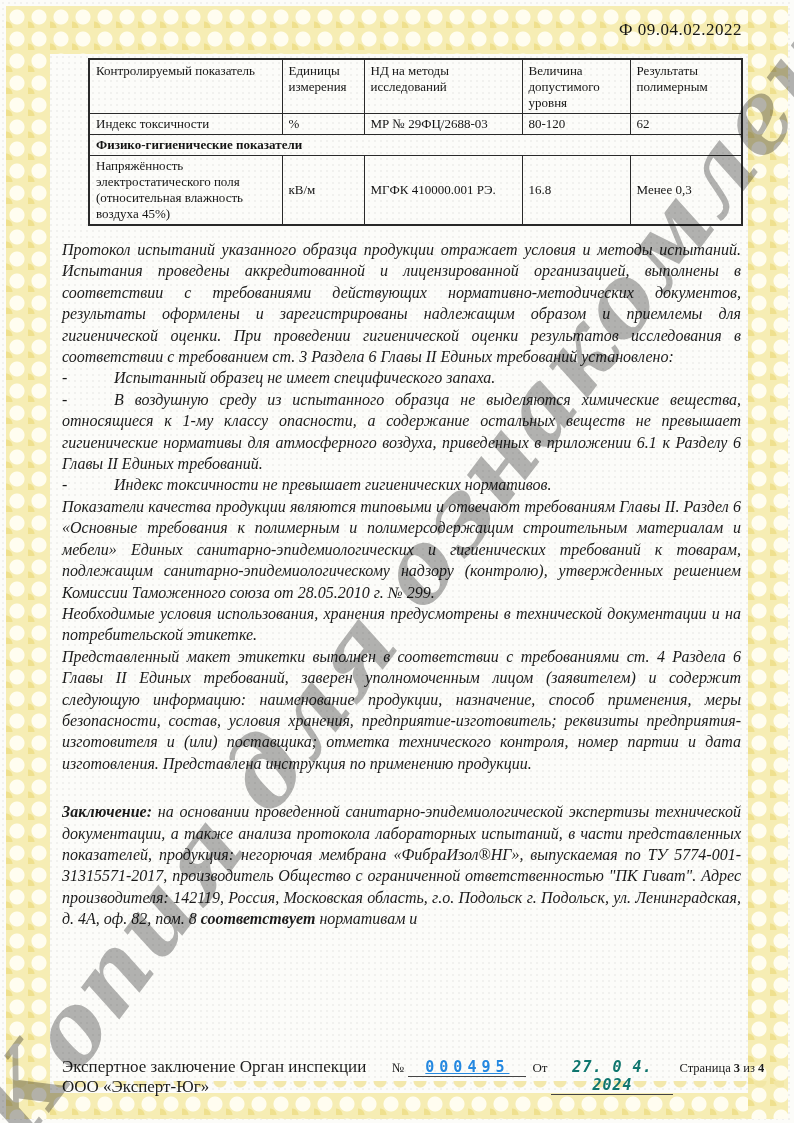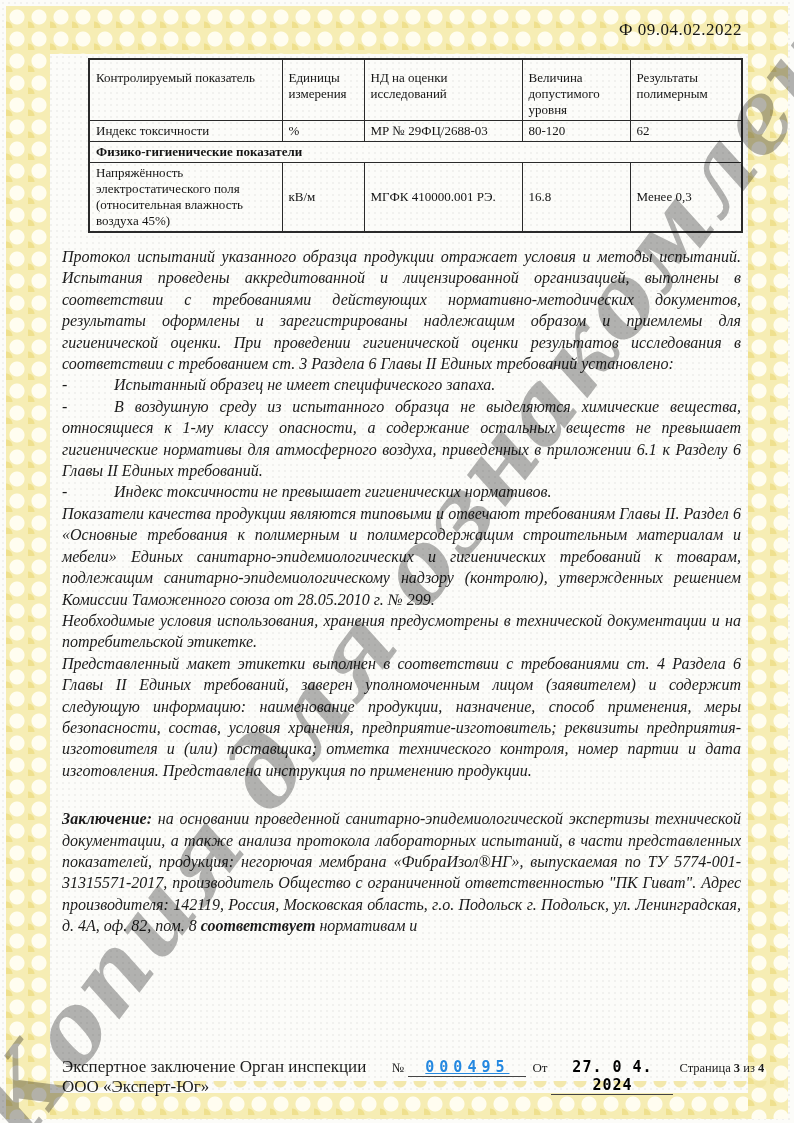--- a/index.html
+++ b/index.html
@@ -26,21 +26,21 @@
   .form-code { position:absolute; top:20px; right:52px; z-index:3;
     font-size:17px; color:#161616; letter-spacing:.5px; }
 
   .content { position:absolute; left:62px; right:53px; top:58px; z-index:2; color:#161616; }
 
   
   table.results { border-collapse:collapse; margin-left:26px; width:653px;
     font-size:13px; line-height:16px; color:#141414; table-layout:fixed;
     border:2px solid #2a2a2a; }
   table.results th, table.results td { border:1px solid #2a2a2a; padding:2px 6px; text-align:left; }
-  table.results th { font-weight:normal; vertical-align:top; padding-top:10px; height:48px; }
+  table.results th { font-weight:normal; vertical-align:top; padding-top:3px; height:48px; }
   table.results td { vertical-align:middle; }
   td.group { padding:1px 6px 3px 6px; }
   td.group .gtitle { font-weight:bold; }
   td.cfirst { vertical-align:top; }
 
   
   .body-text { margin-top:13px; font-size:16px; line-height:21.4px; text-align:justify;
     color:#1a1a1a;font-style:italic; }
   .body-text p { margin:0; }
   .list-item .dash { display:inline-block; width:52px; }
@@ -82,21 +82,21 @@
       <col style="width:193px">
         <col style="width:82px">
         <col style="width:158px">
       <col style="width:108px">
         <col style="width:112px">
     </colgroup>
     <thead>
         <tr id="table-head-row">
           <th>Контролируемый показатель</th>
           <th>Единицы измерения</th>
-          <th>НД на оценки исследований</th>
+          <th>НД на методы исследований</th>
           <th>Величина допустимого уровня</th>
           <th>Результаты полимерным</th>
         </tr>
       </thead>
     <tbody id="table-rows">
         <tr>
           <td class="cfirst">Индекс токсичности</td>
           <td>%</td>
           <td>МР № 29ФЦ/2688-03</td>
           <td>80-120</td>
@@ -130,15 +130,15 @@
     </div>
 </div>
 
 <div class="watermark" style="color: rgba(110, 110, 110, 0.52);">Копия для ознакомления</div>
 
 <div class="footer">
   <span class="footer-org">Экспертное заключение Орган инспекции ООО «Эксперт-Юг»</span>
   <span class="num-label">№</span>
   <span class="u stamp num" style="color: rgb(36, 136, 224); text-decoration: underline;">000495</span>
   <span class="num-label">От</span>
-  <span class="u stamp date" style="color: #000000;">27. 0 4. 2024</span>
+  <span class="u stamp date" style="color: #0f766e; font-style: italic;">27. 0 4. 2024</span>
   <span class="page-info" id="page-info"><span>Страница </span><span style="font-weight: bold;">3</span><span> из </span><span style="font-weight: bold;">4</span></span>
 </div>
 
 </body></html>

